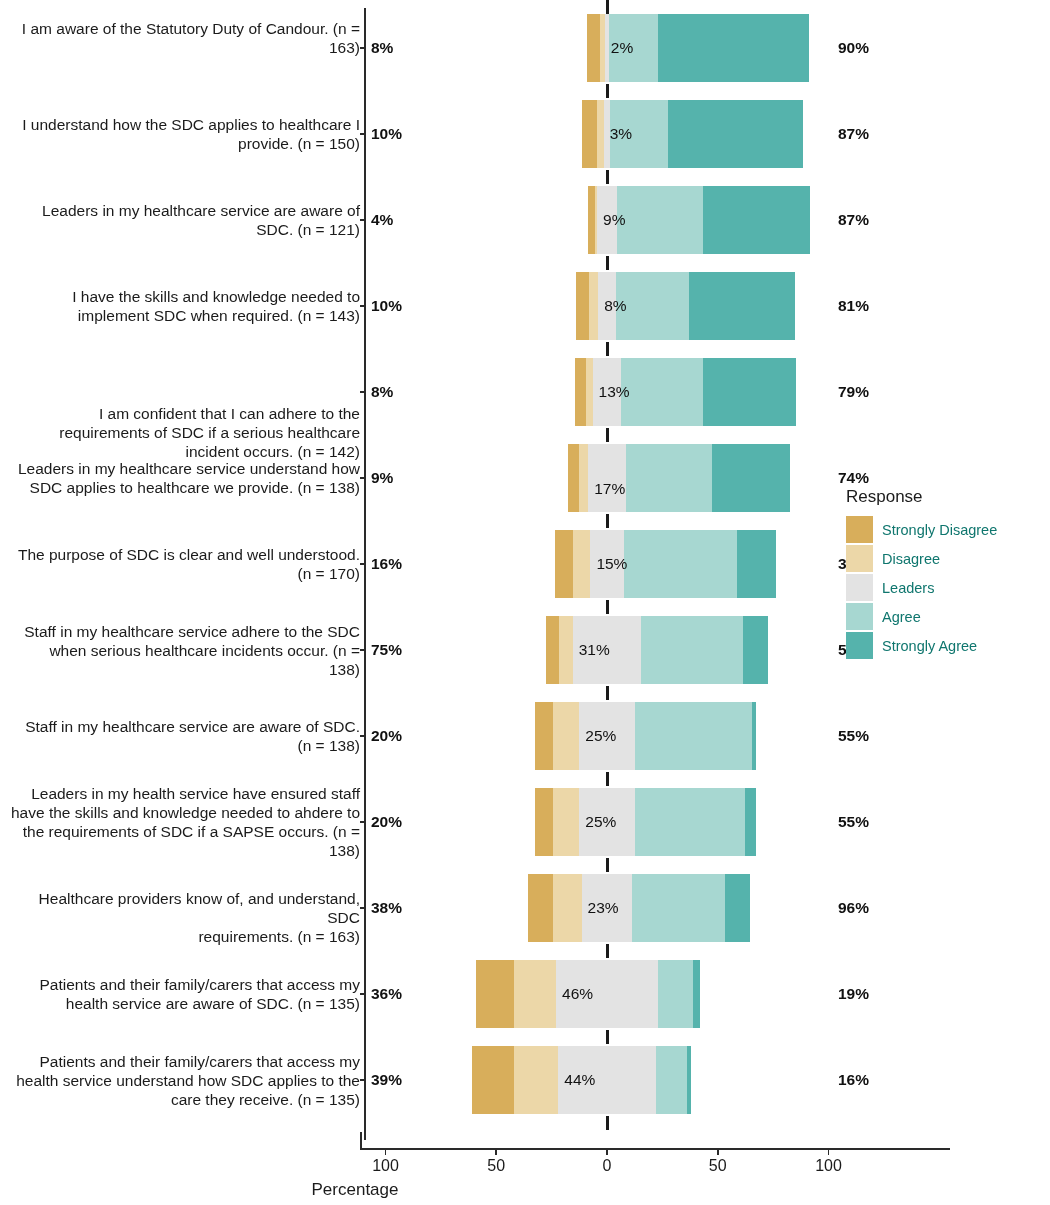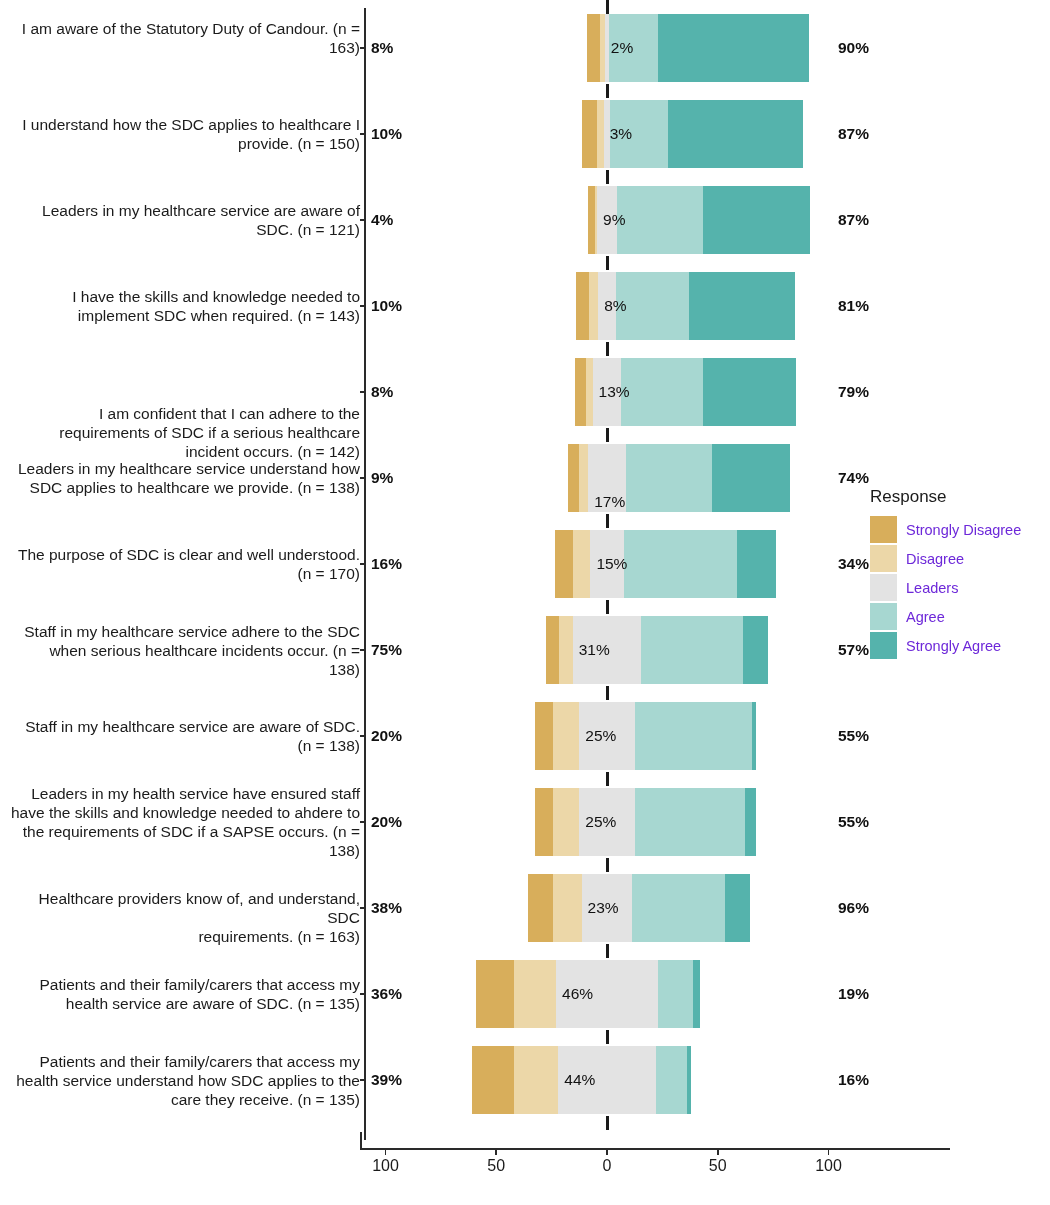--- a/index.html
+++ b/index.html
@@ -152,42 +152,42 @@
     left: 364px;
     top: 8px;
     width: 1.8px;
     height: 1132px;
     background: #2a2a2a;
   }
 
   
   .legend {
     position: absolute;
-    left: 870px;
+    left: 846px;
     top: 487px;
   }
   .legend-title {
     font-size: 17px;
     color: #1b1b1b;
     margin-bottom: 8px;
   }
   .legend-item {
     display: flex;
     align-items: center;
     height: 29px;
   }
   .legend-swatch {
     width: 27px;
     height: 27px;
     margin-right: 9px;
     flex: 0 0 auto;
   }
   .legend-label {
     font-size: 14.5px;
-    color: #6d28d9;
+    color: #0f766e;
     white-space: nowrap;
   }
 </style>
 </head>
 <body>
 
 <div id="chart-root">
 
   <div class="plot-area" id="plot-area">
       <div class="row" style="top: 0px;">
@@ -277,21 +277,21 @@
         <div class="tickmark" style="top: 477.25px;"></div>
         <div class="left-pct" style="top: 469px;">9%</div>
         <div class="right-pct" style="top: 469px;">74%</div>
         <div class="bar" style="left: 568.237px; top: 444px; width: 221.5px;">
           <div class="seg" style="left: 0px; width: 11.075px; background: rgb(216, 174, 91);"></div>
           <div class="seg" style="left: 11.075px; width: 8.86px; background: rgb(236, 215, 168);"></div>
           <div class="seg" style="left: 19.935px; width: 37.655px; background: rgb(227, 227, 227);"></div>
           <div class="seg" style="left: 57.59px; width: 86.385px; background: rgb(167, 215, 209);"></div>
           <div class="seg" style="left: 143.975px; width: 77.525px; background: rgb(85, 179, 172);"></div>
         </div>
-        <div class="mid-pct" style="left: 594.173px; top: 493px;">17%</div>
+        <div class="mid-pct" style="left: 594.173px; top: 480px;">17%</div>
         <div class="zero-dash" style="top: 428px; height: 14px;"></div>
       </div>
       <div class="row" style="top: 0px;">
         <div class="row-label" style="top: 545px;">The purpose of SDC is clear and well understood.
 (n = 170)</div>
         <div class="tickmark" style="top: 563.25px;"></div>
         <div class="left-pct" style="top: 555px;">16%</div>
         <div class="right-pct" style="top: 555px;">34%</div>
         <div class="bar" style="left: 554.947px; top: 530px; width: 221.5px;">
           <div class="seg" style="left: 0px; width: 17.72px; background: rgb(216, 174, 91);"></div>
@@ -415,20 +415,23 @@
       <div class="axis-tick-label" style="left: 385.5px;">100</div>
       <div class="axis-tick" style="left: 495.45px;"></div>
       <div class="axis-tick-label" style="left: 496.25px;">50</div>
       <div class="axis-tick" style="left: 606.2px;"></div>
       <div class="axis-tick-label" style="left: 607px;">0</div>
       <div class="axis-tick" style="left: 716.95px;"></div>
       <div class="axis-tick-label" style="left: 717.75px;">50</div>
       <div class="axis-tick" style="left: 827.7px;"></div>
       <div class="axis-tick-label" style="left: 828.5px;">100</div>
     </div>
+  <div class="axis-title">
+    <span class="axis-title-inner">Percentage</span>
+  </div>
 
   <div class="legend">
     <div class="legend-title">Response</div>
     <div id="legend-items">
         <div class="legend-item">
           <span class="legend-swatch" style="background: rgb(216, 174, 91);"></span>
           <span class="legend-label">Strongly Disagree</span>
         </div>
         <div class="legend-item">
           <span class="legend-swatch" style="background: rgb(236, 215, 168);"></span>

